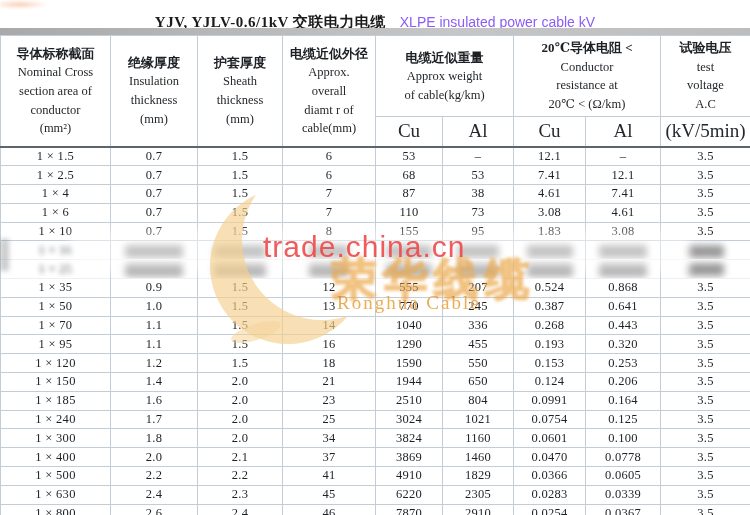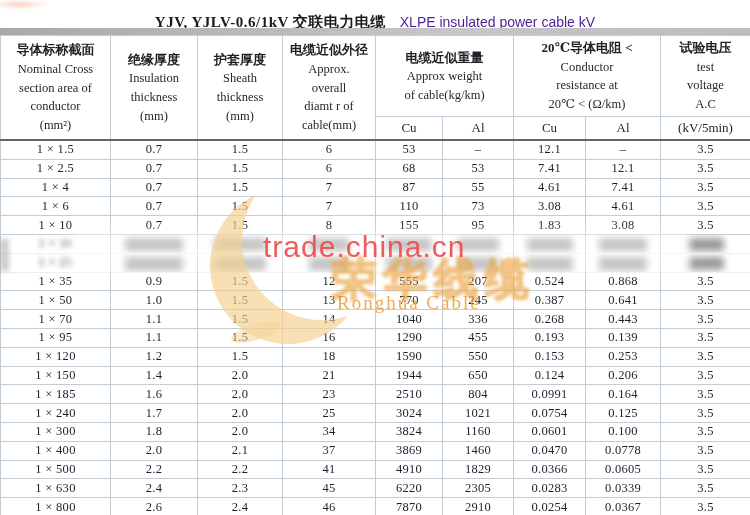--- a/index.html
+++ b/index.html
@@ -4,30 +4,30 @@
 <style>
   html,body{margin:0;padding:0}
   body{
     width:750px;height:515px;position:relative;overflow:hidden;background:#fff;
     font-family:"Liberation Serif","DejaVu Serif",serif;
   }
   
   .title-bar{position:absolute;top:0;left:0;width:750px;height:44px;
     display:flex;align-items:center;justify-content:center;gap:14px}
   .title-zh{font-weight:bold;font-size:15px;color:#1b1b1b;letter-spacing:.5px}
-  .title-en{font-size:14px;color:#4c1d95;font-family:"Liberation Sans","DejaVu Sans",sans-serif}
+  .title-en{font-size:14px;color:#8b5cf6;font-family:"Liberation Sans","DejaVu Sans",sans-serif}
   .top-band{position:absolute;top:28px;left:0;width:750px;height:7px;
     background:linear-gradient(to right,#a9a9a9,#c6c6c6 60%,#bdbdbd)}
   
   table{position:absolute;top:35px;left:0;width:750px;border-collapse:collapse;table-layout:fixed}
   th,td{border:1px solid #c3cdd7;padding:0;text-align:center;vertical-align:middle;font-weight:normal;overflow:hidden}
   thead th{font-size:12.5px;color:#24282c;line-height:1.5;background:#fff}
   thead .zh{font-weight:bold;font-size:13px;color:#1d2125}
   tr.main-h th{height:80px}
-  tr.sub-h th{height:22px;font-size:13px}
+  tr.sub-h th{height:22px;font-size:19px}
   thead tr.sub-h th, thead tr.main-h th[rowspan]{border-bottom:2px solid #5f6468}
   tbody td{height:17.8px;font-size:12.5px;color:#1d2126;letter-spacing:.3px}
   tbody tr.blurred td{border-top-color:rgba(195,205,215,.25);border-bottom-color:rgba(195,205,215,.3)}
   .smudge{display:inline-block;height:13px;background:#474747;border-radius:3px;
     filter:blur(3.5px);opacity:.55;vertical-align:middle}
   .blur-label{filter:blur(2.6px);opacity:.85;display:inline-block}
   
   .wm{position:absolute;inset:0;pointer-events:none;z-index:5}
   .fog{position:absolute;left:70px;top:229px;width:620px;height:44px;
     background:rgba(255,255,255,.42);filter:blur(5px)}
@@ -145,21 +145,21 @@
         <td>7.41</td>
         <td>12.1</td>
         <td>3.5</td>
       </tr>
       <tr>
         <td>1 × 4</td>
         <td>0.7</td>
         <td>1.5</td>
         <td>7</td>
         <td>87</td>
-        <td>55</td>
+        <td>38</td>
         <td>4.61</td>
         <td>7.41</td>
         <td>3.5</td>
       </tr>
       <tr>
         <td>1 × 6</td>
         <td>0.7</td>
         <td>1.5</td>
         <td>7</td>
         <td>110</td>
@@ -235,21 +235,21 @@
         <td>3.5</td>
       </tr>
       <tr>
         <td>1 × 95</td>
         <td>1.1</td>
         <td>1.5</td>
         <td>16</td>
         <td>1290</td>
         <td>455</td>
         <td>0.193</td>
-        <td>0.139</td>
+        <td>0.320</td>
         <td>3.5</td>
       </tr>
       <tr>
         <td>1 × 120</td>
         <td>1.2</td>
         <td>1.5</td>
         <td>18</td>
         <td>1590</td>
         <td>550</td>
         <td>0.153</td>

